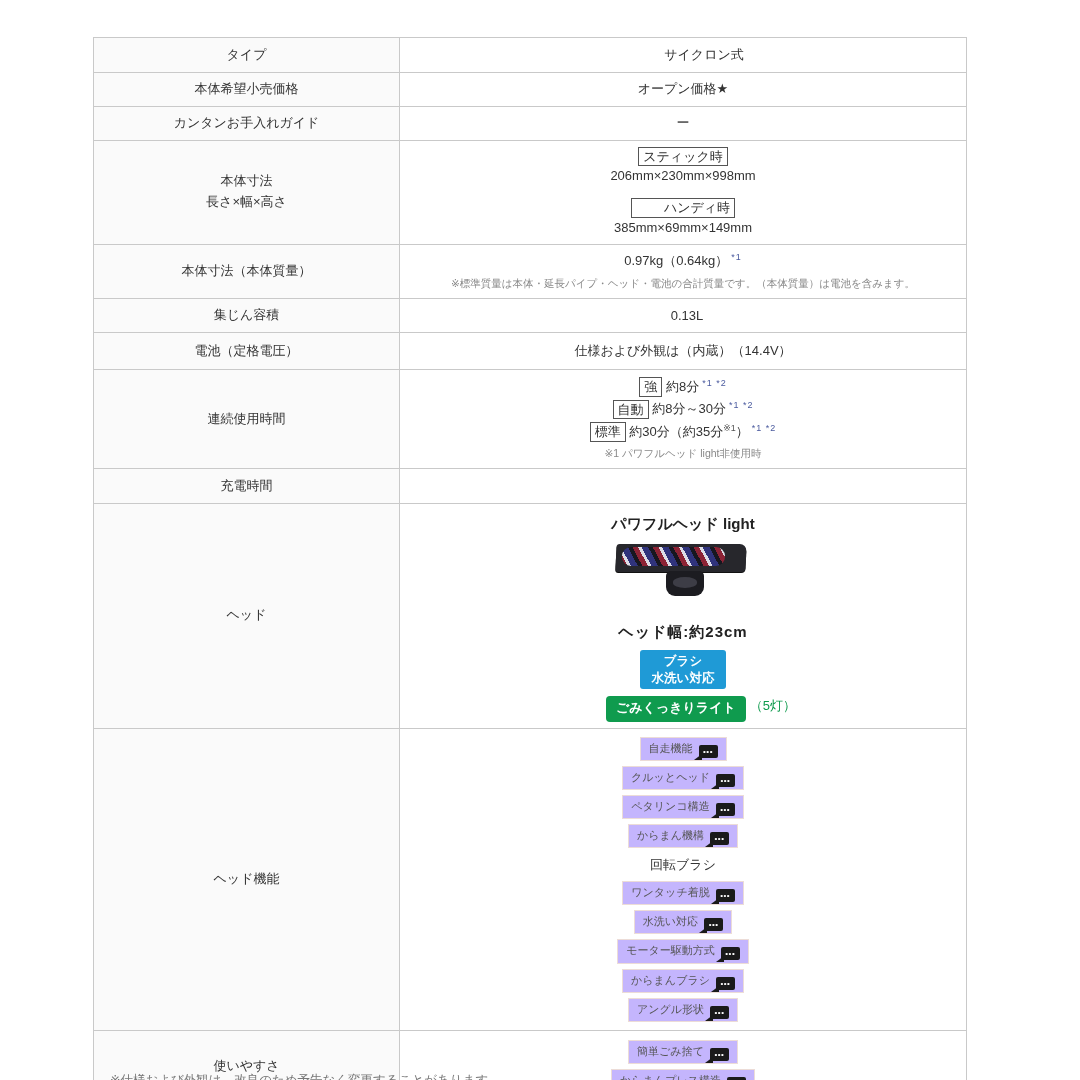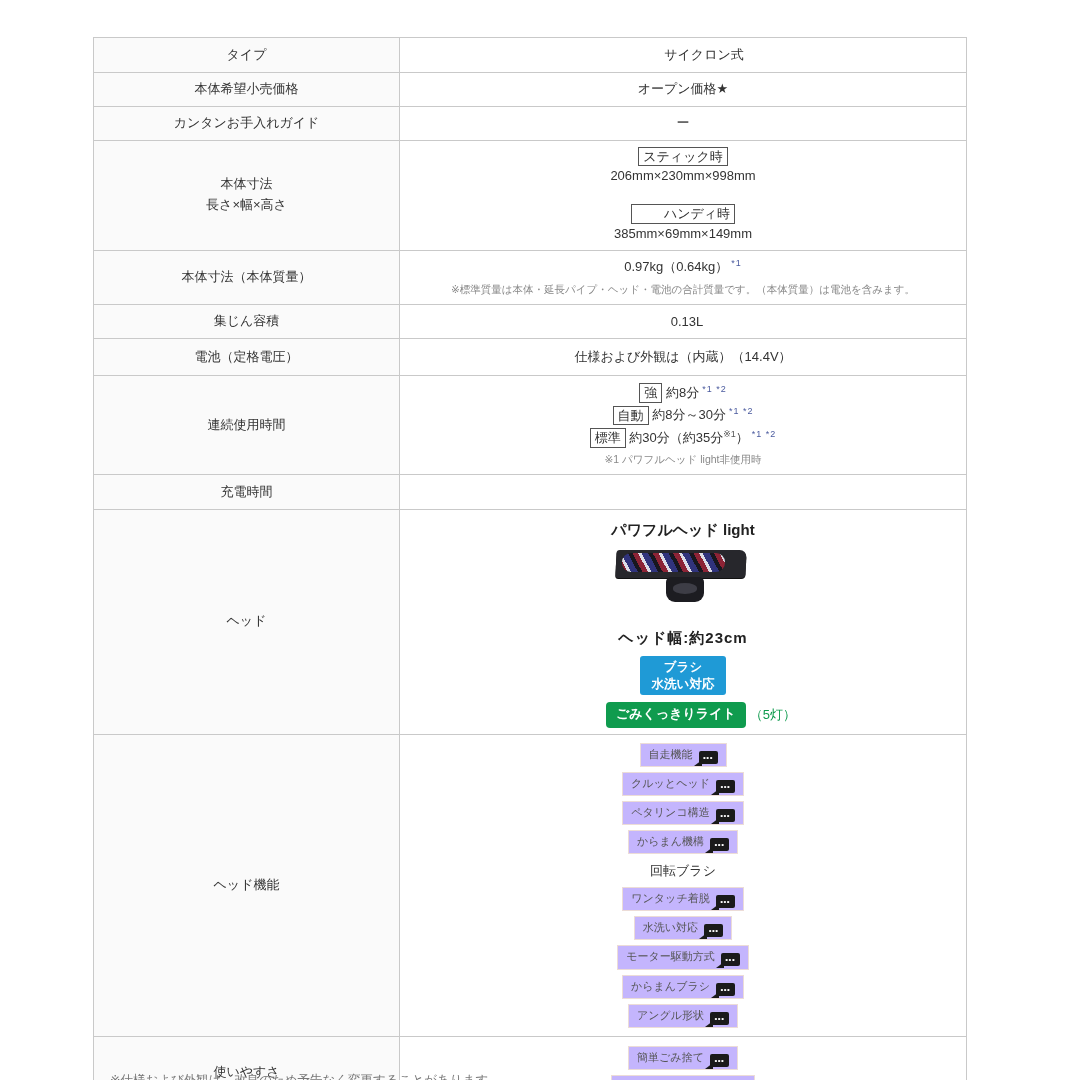--- a/index.html
+++ b/index.html
@@ -34,21 +34,21 @@
   .head-title{font-size:15px;font-weight:bold;color:#222;margin-top:2px;}
   .head-width{font-size:15px;font-weight:bold;color:#222;margin-top:20px;letter-spacing:1px;}
 
   .head-img{position:relative;width:138px;height:56px;margin:7px auto 2px;}
   .head-body{position:absolute;left:2px;top:2px;width:130px;height:28px;background:#27272c;border-radius:3px 7px 4px 3px;transform:skewX(-3deg);box-shadow:0 1px 0 #111;}
   .head-roller{position:absolute;left:8px;top:5px;width:103px;height:19px;border-radius:9px;background:repeating-linear-gradient(62deg,#8c2335 0 5px,#dddde6 5px 8px,#30337c 8px 14px,#17171f 14px 18px);}
   .head-neck{position:absolute;left:52px;top:29px;width:38px;height:25px;background:#1c1c21;border-radius:5px 5px 9px 9px;}
   .head-joint{position:absolute;left:59px;top:35px;width:24px;height:11px;background:#3d3d46;border-radius:50%/45%;}
 
   .blue-badge{display:inline-block;background:#1f9ad6;color:#fff;font-weight:bold;font-size:12.5px;line-height:1.35;padding:3px 12px;border-radius:3px;margin-top:6px;}
-  .green-line{display:flex;align-items:center;margin-top:7px;padding-left:36px;}
+  .green-line{display:flex;align-items:flex-start;margin-top:7px;padding-left:36px;}
   .green-badge{display:inline-block;background:#0f9b4e;color:#fff;font-weight:bold;font-size:13px;padding:2px 10px 3px;border-radius:4px;}
   .green-suffix{color:#0f9b4e;font-size:13px;margin-left:4px;}
 
   .feature-badge{display:inline-flex;align-items:center;background:#c4b5fd;border:1px solid #ecdcd7;padding:2px 8px 3px;font-size:11px;color:#555;margin:2.5px 0;cursor:pointer;}
   .tip-icon{position:relative;display:inline-block;width:19px;height:13px;background:#1a1a1a;border-radius:2px;margin-left:6px;vertical-align:-3px;top:3px;}
   .tip-icon::before{content:"";position:absolute;left:-5px;bottom:-2px;width:0;height:0;border-right:8px solid #1a1a1a;border-top:6px solid transparent;}
   .tip-icon::after{content:"\2022\2022\2022";color:#fff;font-size:8px;line-height:13px;position:absolute;top:0;left:50%;transform:translateX(-50%);letter-spacing:0.5px;}
   .plain-feature{font-size:13px;color:#333;margin:4px 0;}
 
   .footer-note{position:absolute;left:110px;top:1072px;font-size:12.5px;color:#777;white-space:nowrap;}
@@ -74,21 +74,21 @@
   </div>
 
   <div class="row r-dim">
     <div class="cell-label">
       <span>本体寸法</span>
       <span>長さ×幅×高さ</span>
     </div>
     <div class="cell-value">
       <span class="tag-box">スティック時</span>
       <span>206mm×230mm×998mm</span>
-      <span class="tag-box" style="margin-top:18px;padding-left:32px;">ハンディ時</span>
+      <span class="tag-box" style="margin-top:12px;padding-left:32px;">ハンディ時</span>
       <span>385mm×69mm×149mm</span>
     </div>
   </div>
 
   <div class="row r-weight">
     <div class="cell-label">本体寸法（本体質量）</div>
     <div class="cell-value">
       <span><span>0.97kg（0.64kg）</span><sup class="sup-blue">*1</sup></span>
       <span class="small-note">※標準質量は本体・延長パイプ・ヘッド・電池の合計質量です。（本体質量）は電池を含みます。</span>
     </div>

